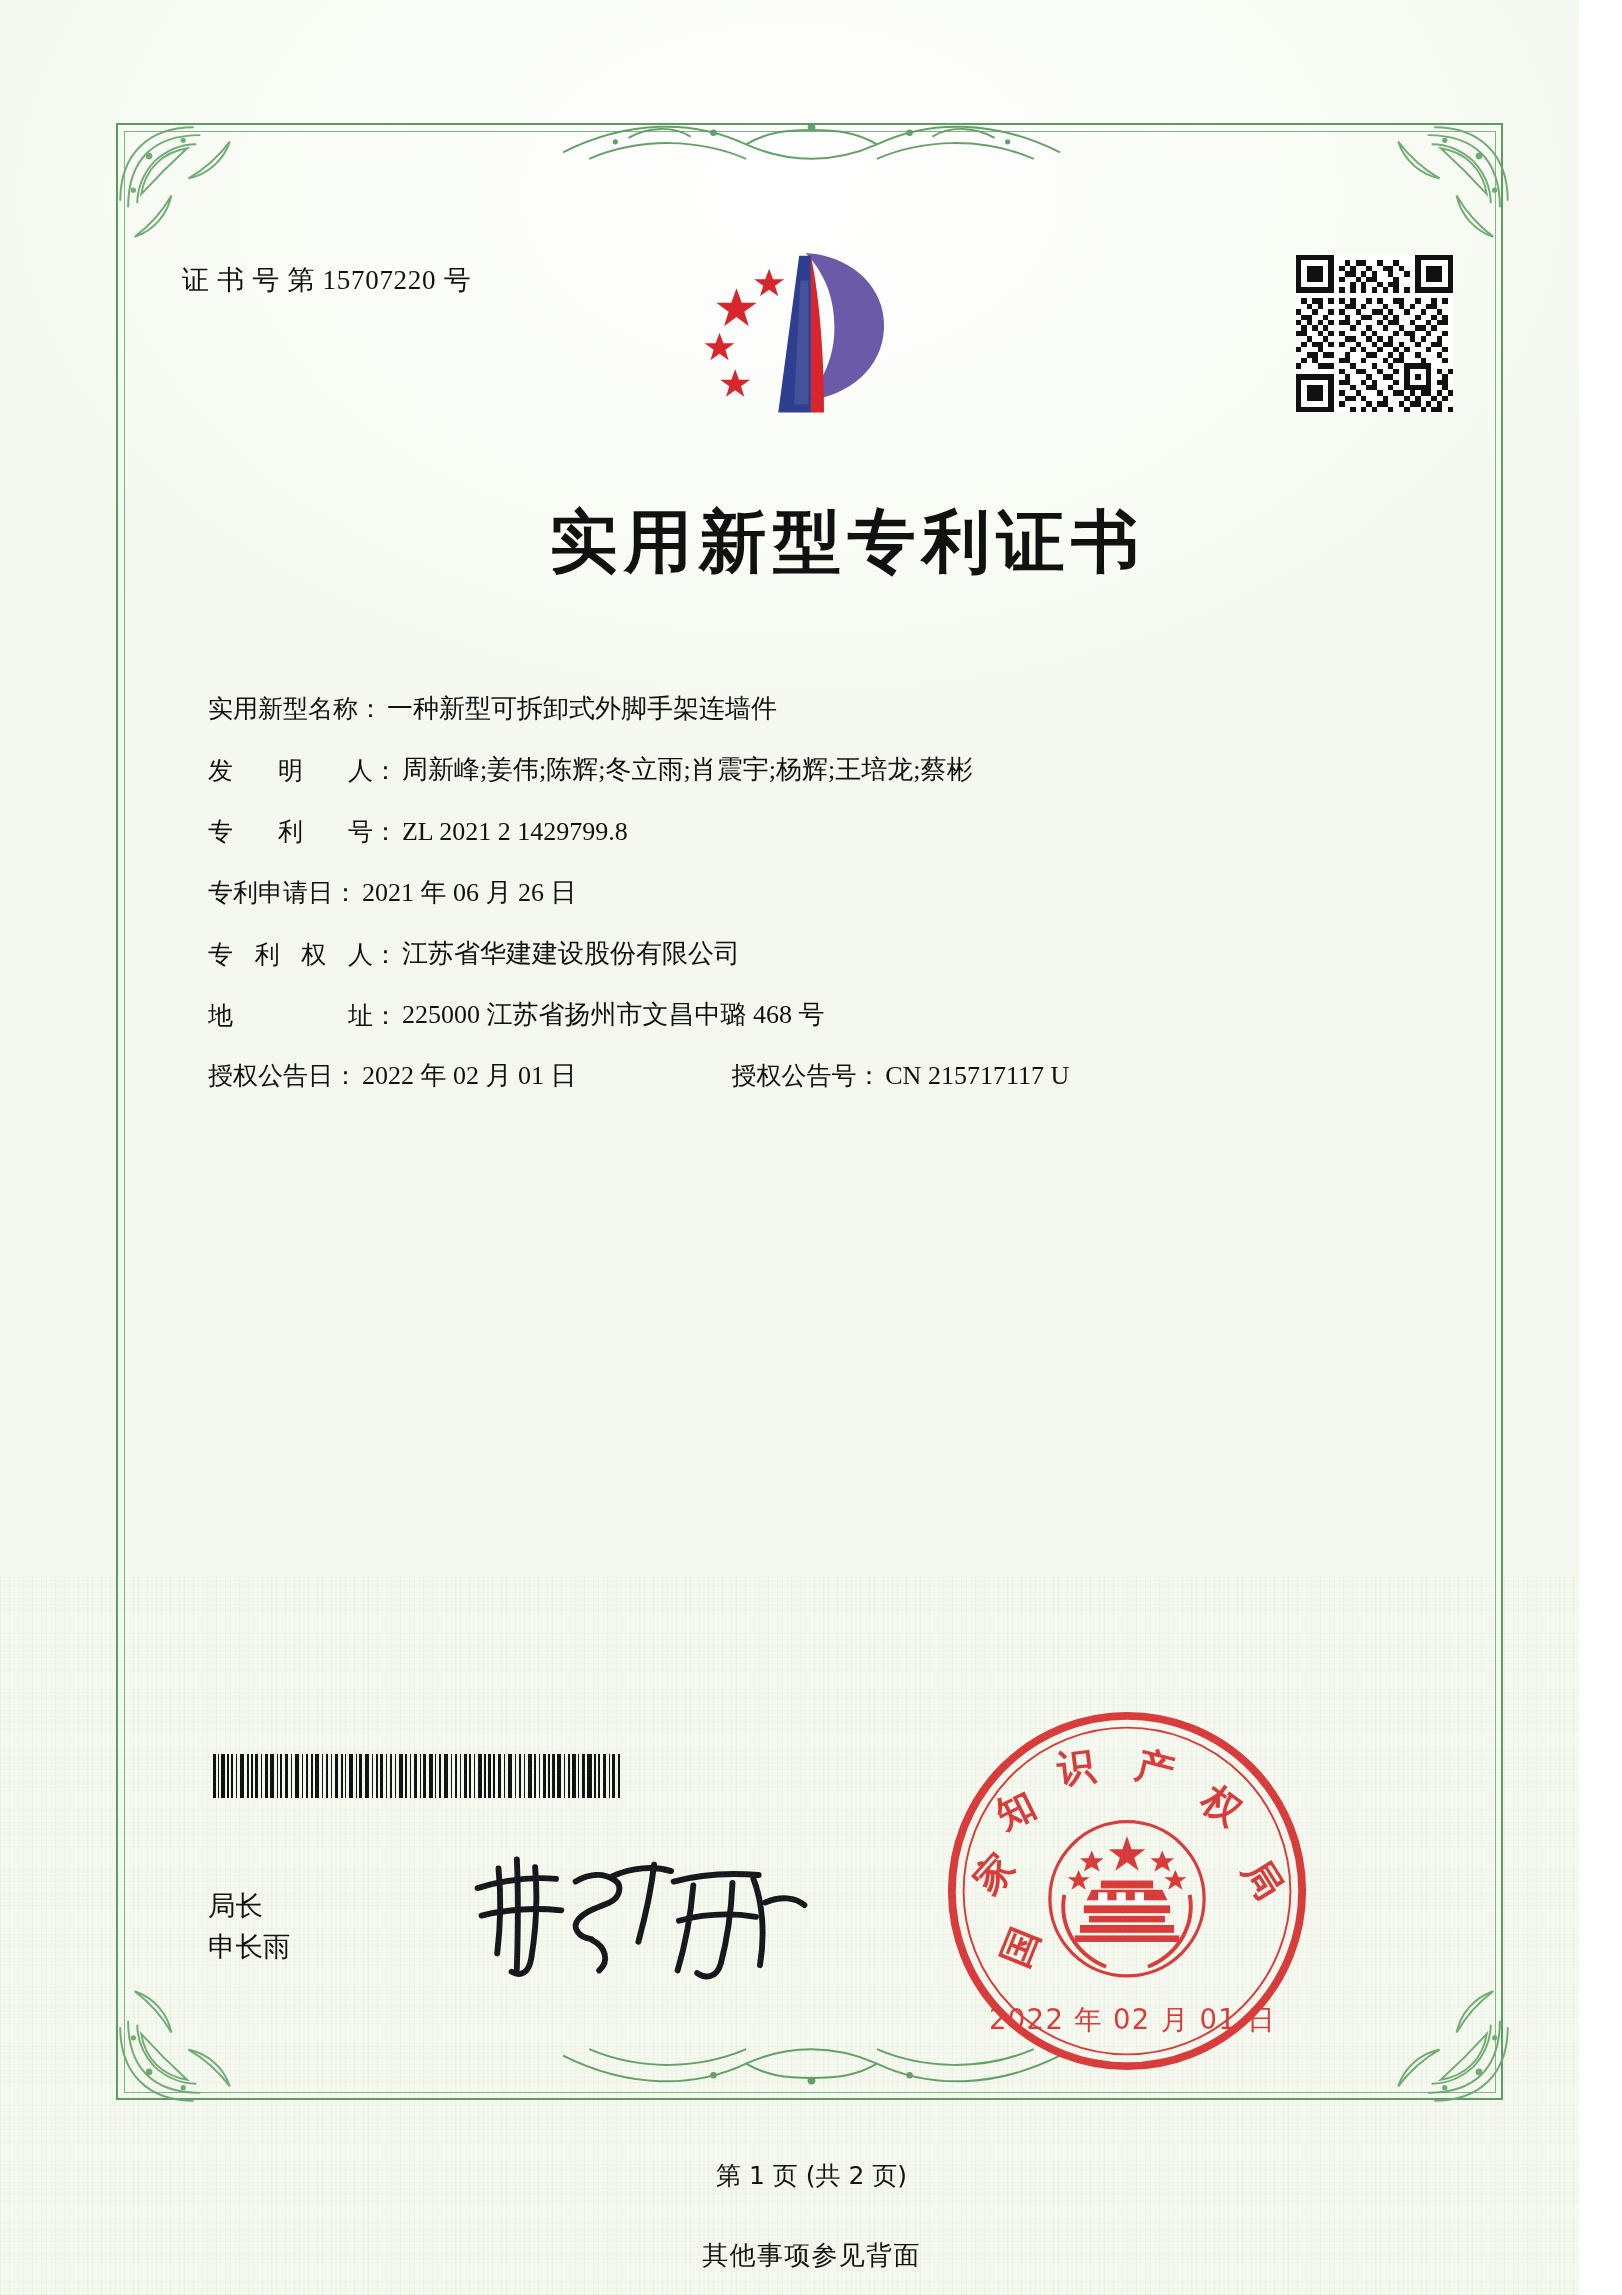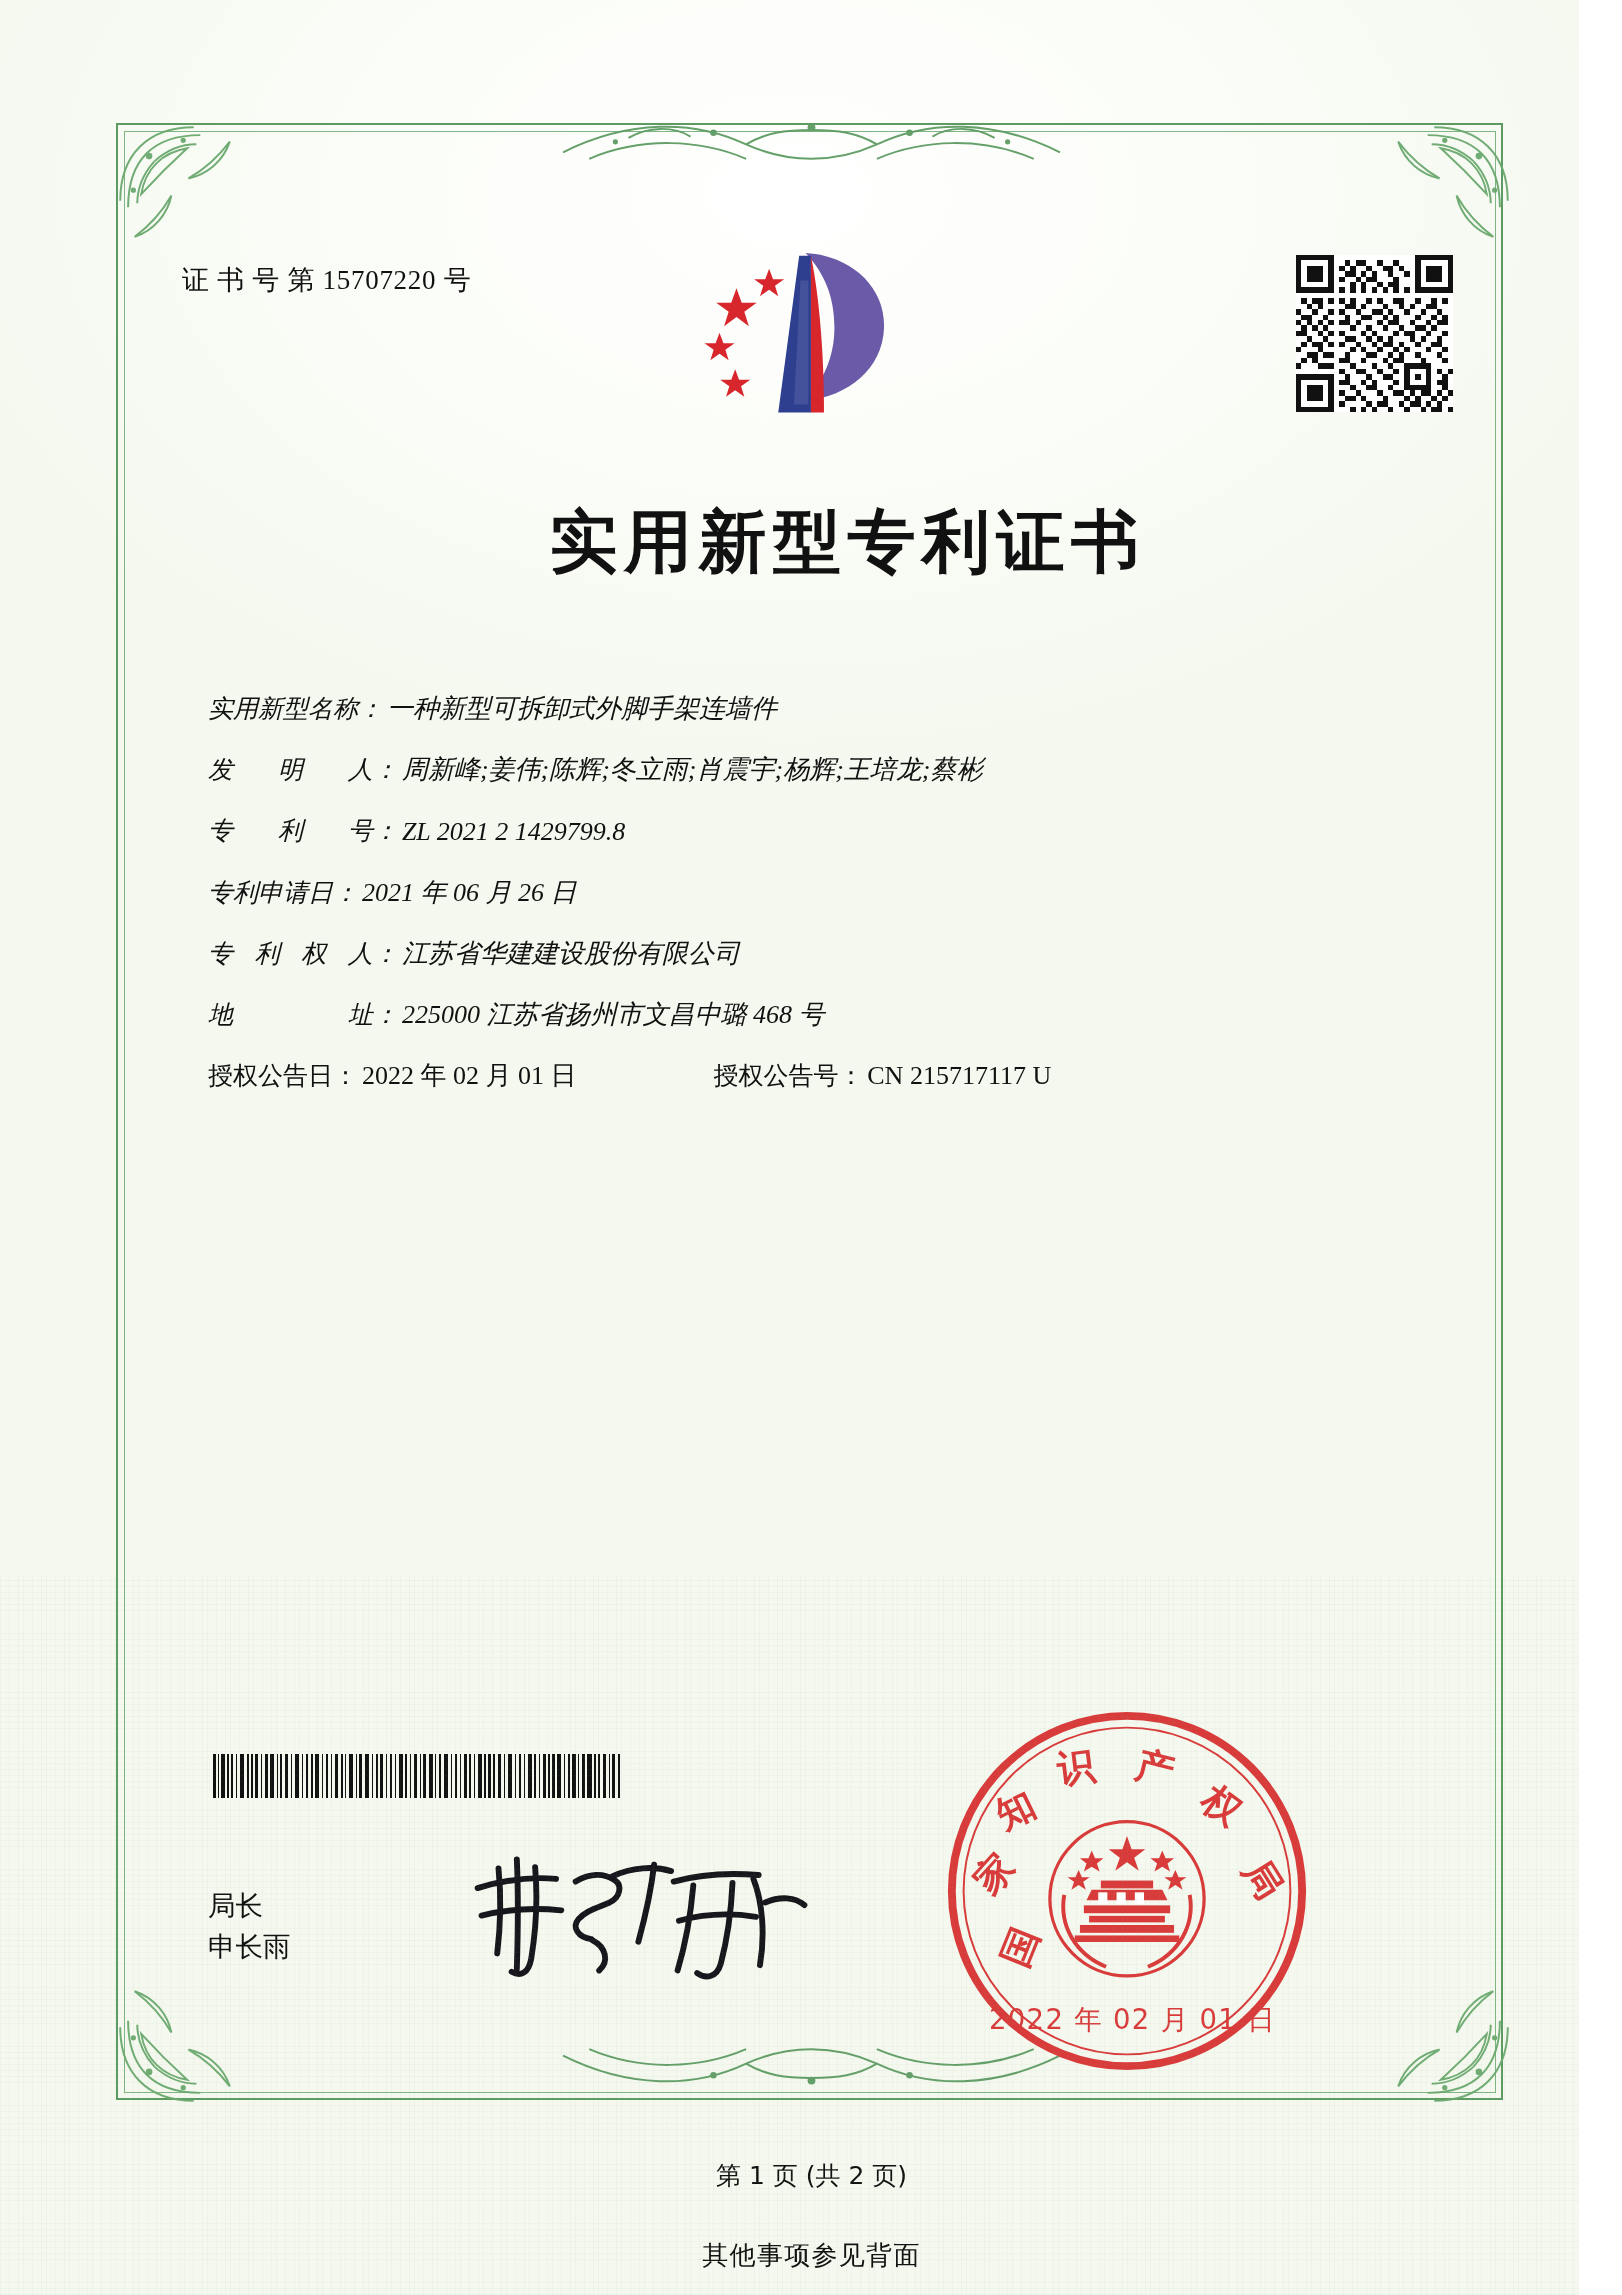--- a/index.html
+++ b/index.html
@@ -120,26 +120,25 @@
   }
 
   .fields {
     position: absolute;
     left: 208px; top: 690px;
     width: 1230px;
     color: #111;
   }
   .field-row {
     display: flex;
-    align-items: center;
+    align-items: flex-end;
     margin-bottom: 23.6px;
     font-size: 26px;
     line-height: 1.45;
     white-space: nowrap;
-    font-style: italic;
   }
   .field-label {
     flex: 0 0 auto;
     font-family: "DejaVu Sans", sans-serif;
     font-size: 25px;
   }
   .field-label.w-spread {
     width: 190px;
     display: inline-flex;
     justify-content: space-between;
@@ -653,21 +652,21 @@
     </div>
 
     <div class="field-row" style="margin-top:13px;">
       <span class="field-label w-spread">
         <span>地</span>
         <span>址：</span>
       </span>
       <span class="field-value">225000 江苏省扬州市文昌中璐 468 号</span>
     </div>
 
-    <div class="row-two-col" style="margin-top:17px;">
+    <div class="row-two-col" style="margin-top:17px;gap:18px;">
       <span>
         <span class="field-label">授权公告日：</span><span class="field-value">2022 年 02 月 01 日</span>
       </span>
       <span class="col2">
         <span class="field-label">授权公告号：</span><span class="field-value">CN 215717117 U</span>
       </span>
     </div>
   </div>
 
 

